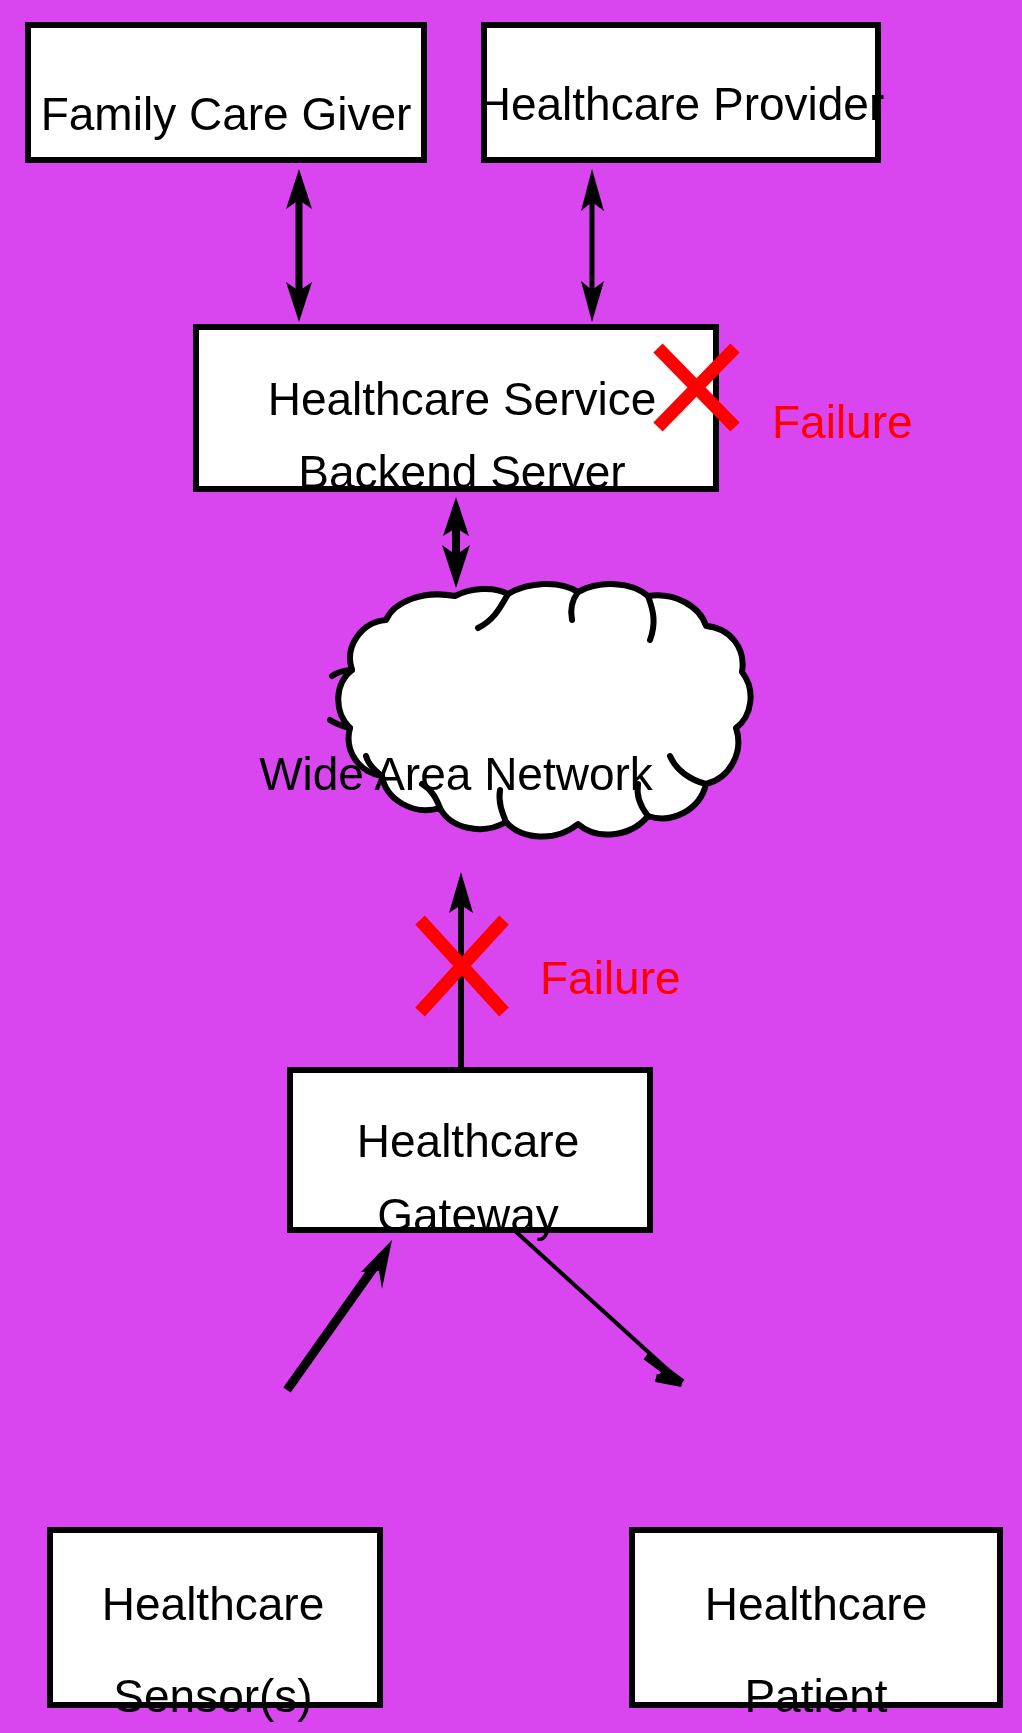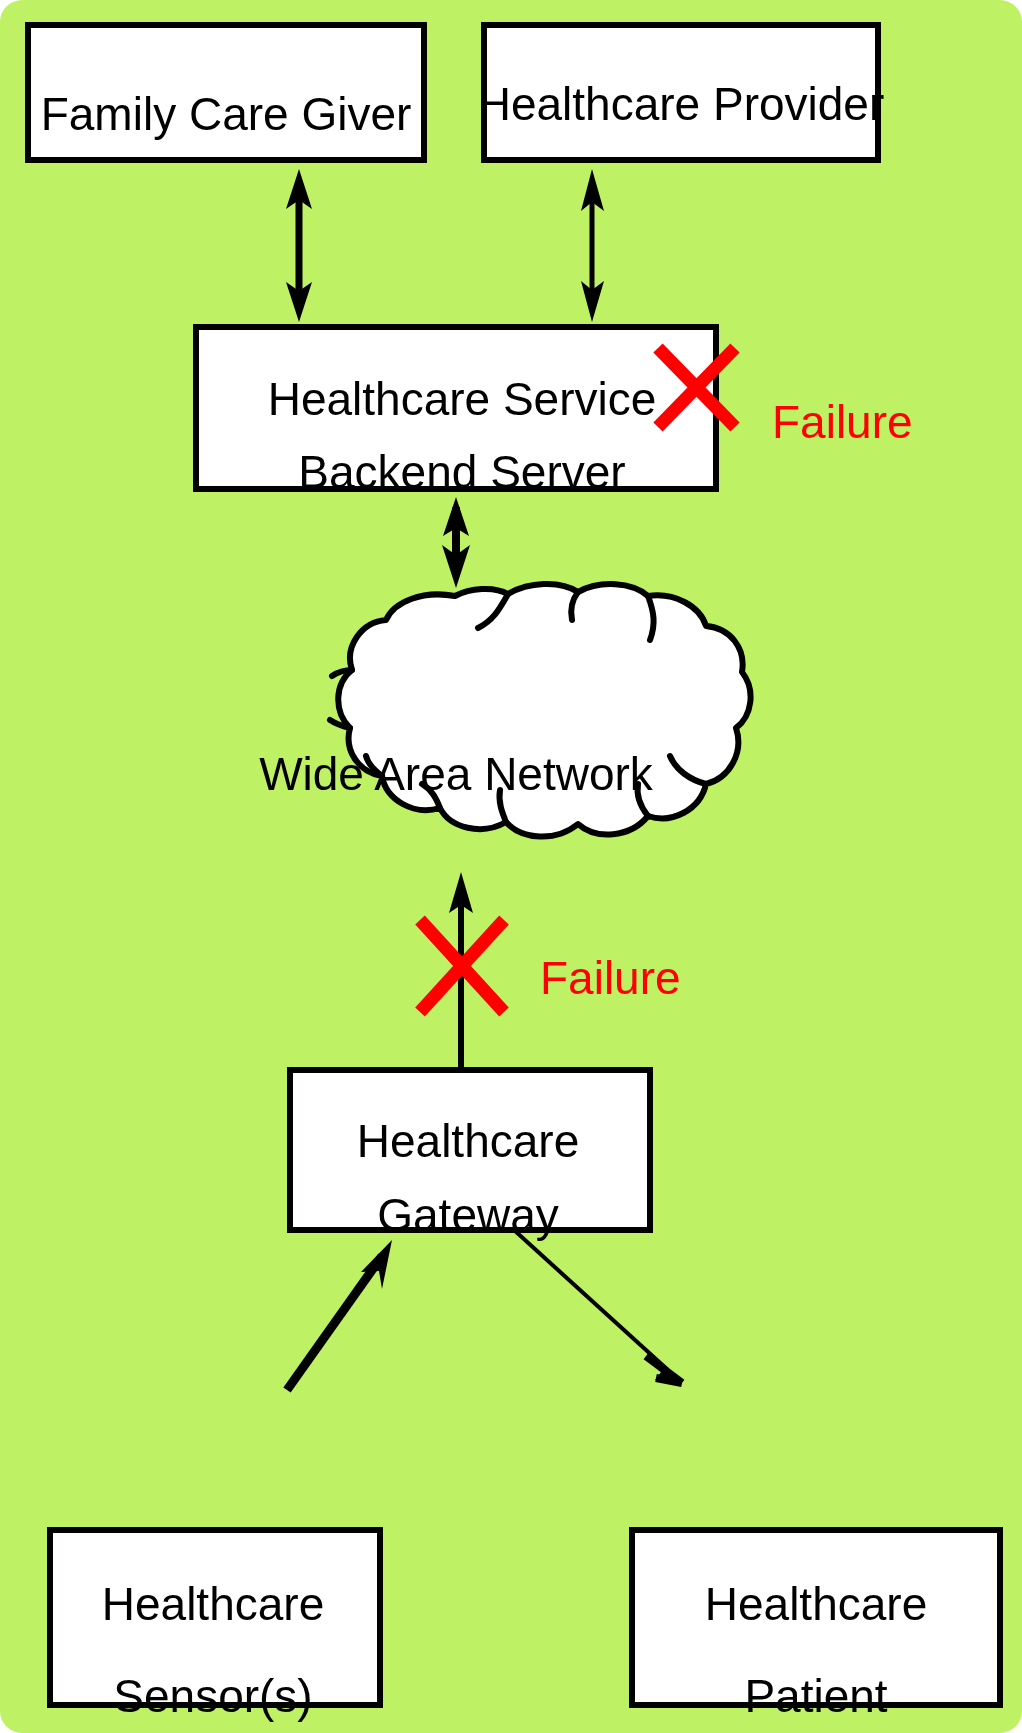--- a/index.html
+++ b/index.html
@@ -4,24 +4,23 @@
 <style>
   html, body {
     margin: 0;
     padding: 0;
     background: #ffffff;
   }
   #page {
     position: relative;
     width: 1022px;
     height: 1733px;
-    background: #bef264;
+    background: #d946ef;
     overflow: hidden;
     font-family: "Liberation Sans", sans-serif;
-    border-radius: 22px;
   }
   svg.diagram {
     position: absolute;
     top: 0;
     left: 0;
     width: 1022px;
     height: 1733px;
   }
   .node-box {
     fill: #ffffff;

